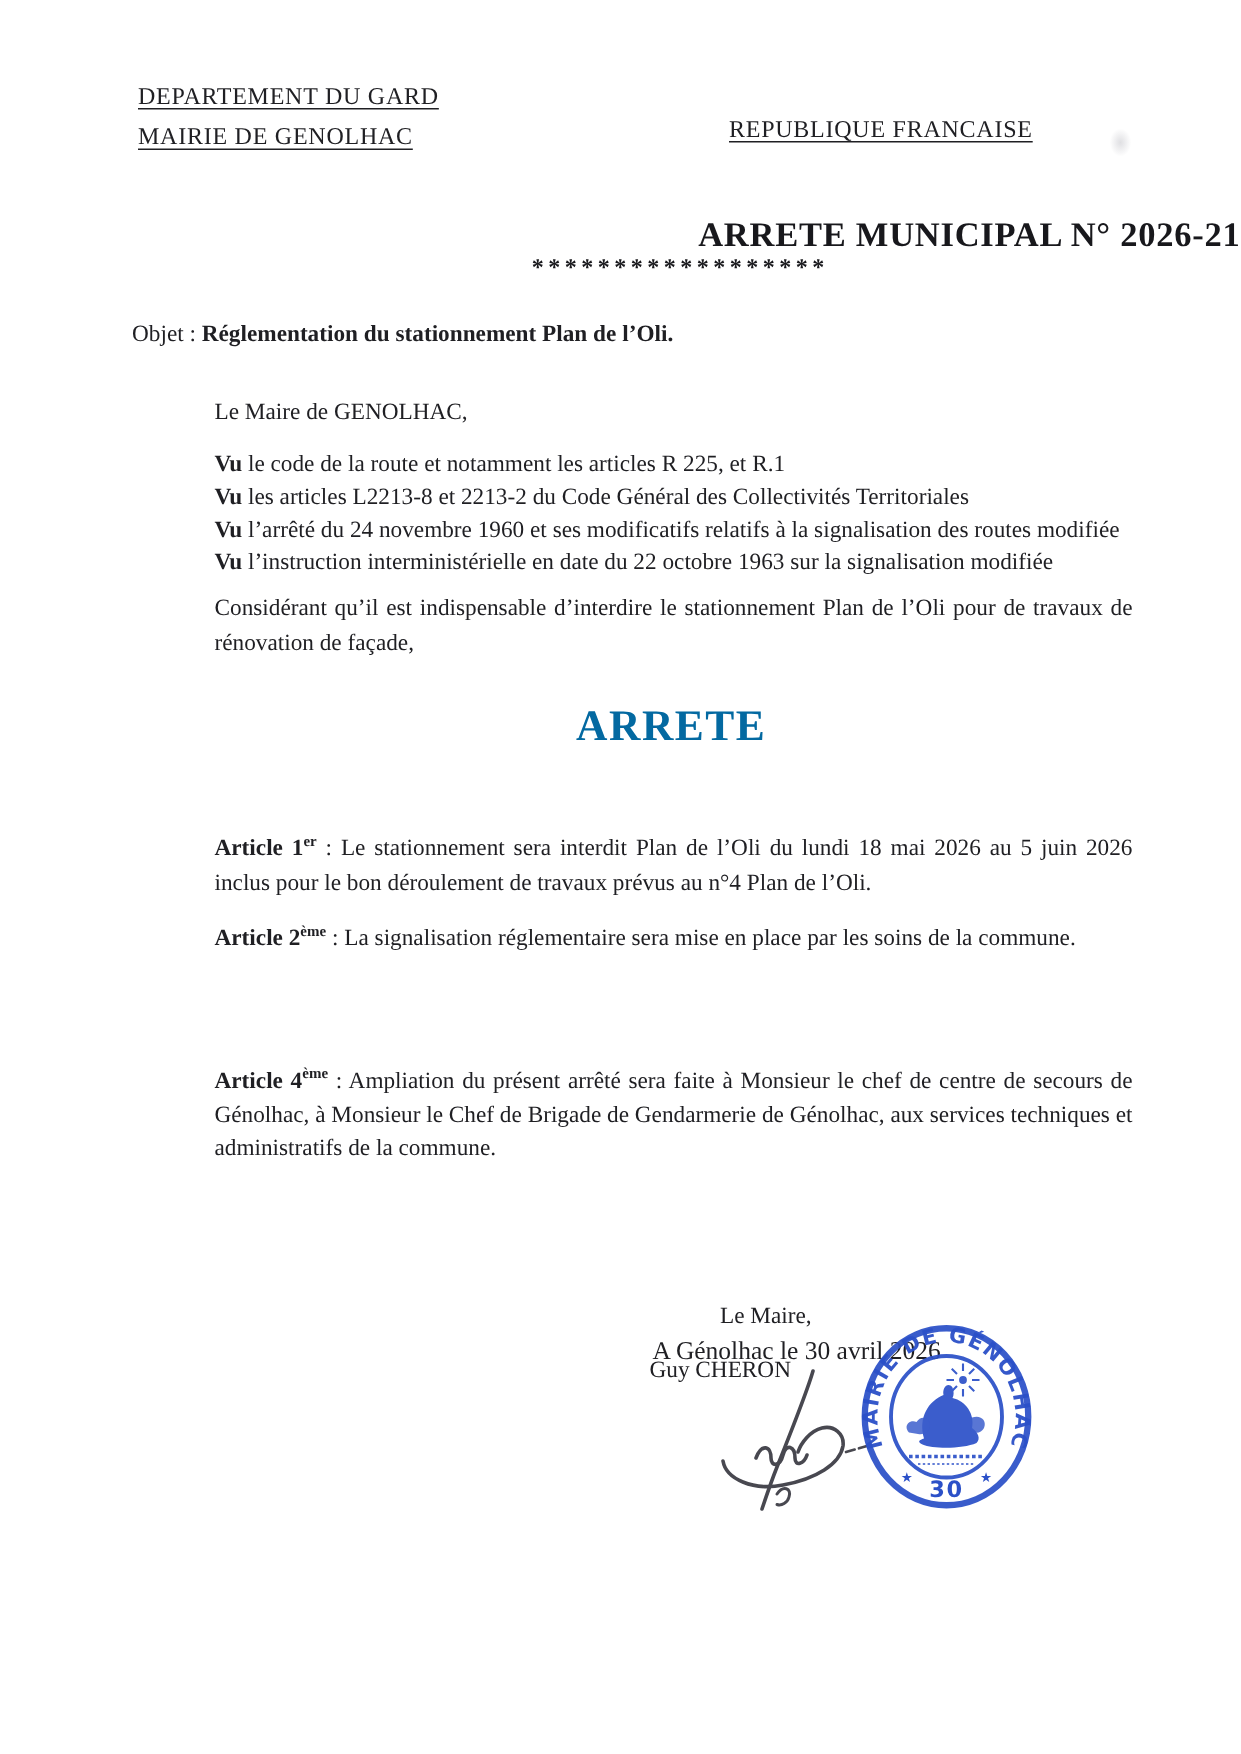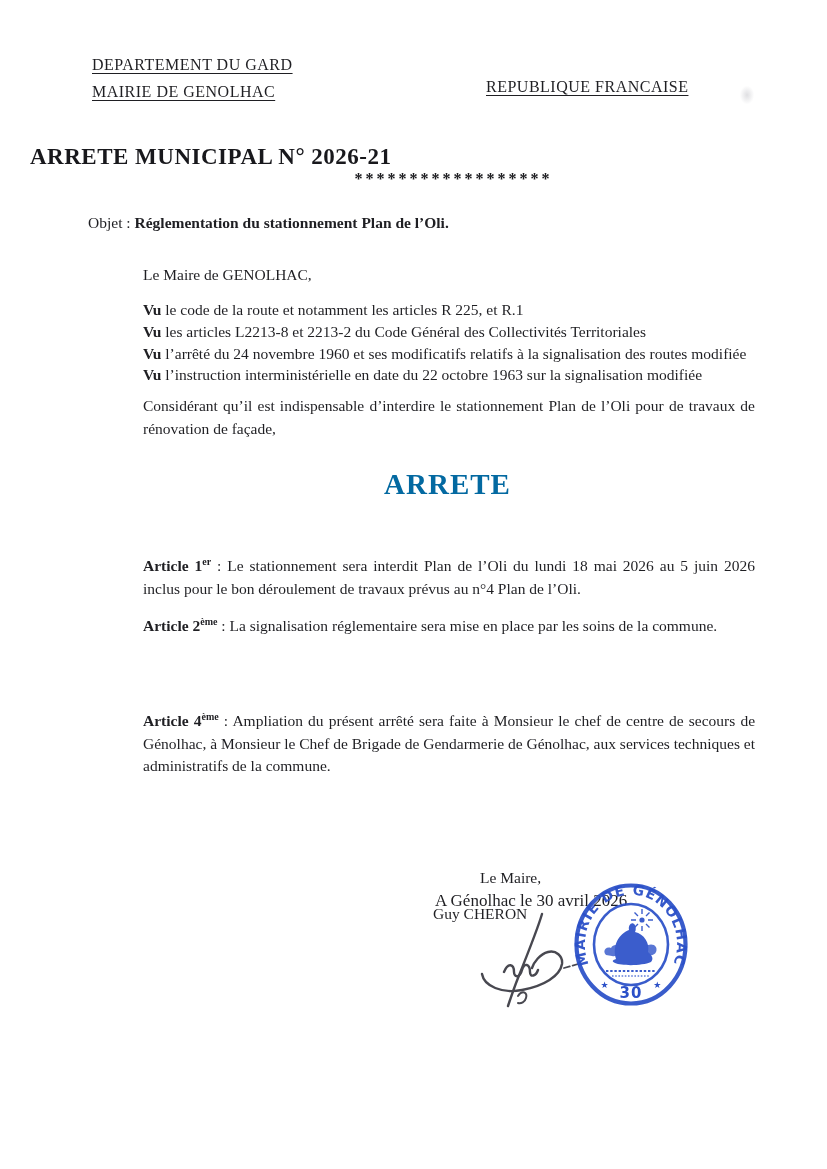--- a/index.html
+++ b/index.html
@@ -5,21 +5,21 @@
   html,body{margin:0;padding:0;background:#ffffff;}
   .page{
     position:relative;width:827px;height:1169px;background:#ffffff;
     font-family:"Liberation Serif","DejaVu Serif",serif;
     color:#1f1f23;overflow:hidden;
   }
   .abs{position:absolute;}
   .u{text-decoration:underline;text-underline-offset:3px;}
   .hdr-left{left:92px;top:51px;font-size:16px;line-height:27px;letter-spacing:.5px;}
   .hdr-right{left:486px;top:78px;font-size:16px;letter-spacing:.5px;}
-  .doc-title{left:30px;top:144px;width:797px;text-align:left;
+  .doc-title{left:30px;top:144px;width:797px;text-align:right;
     font-size:23px;font-weight:bold;letter-spacing:.5px;color:#18181c;}
   .stars{left:80px;top:170px;width:747px;text-align:center;
     font-size:16px;font-weight:bold;letter-spacing:3px;color:#18181c;}
   .objet{left:88px;top:214px;font-size:15.5px;}
   .para{font-size:15.5px;line-height:22.5px;}
   .just{text-align:justify;}
   .salutation{left:143px;top:264px;}
   .vu-block{left:143px;top:299px;line-height:21.8px;width:630px;}
   .considerant{left:143px;top:395px;width:612px;}
   .arrete{left:68px;top:468px;width:759px;text-align:center;

